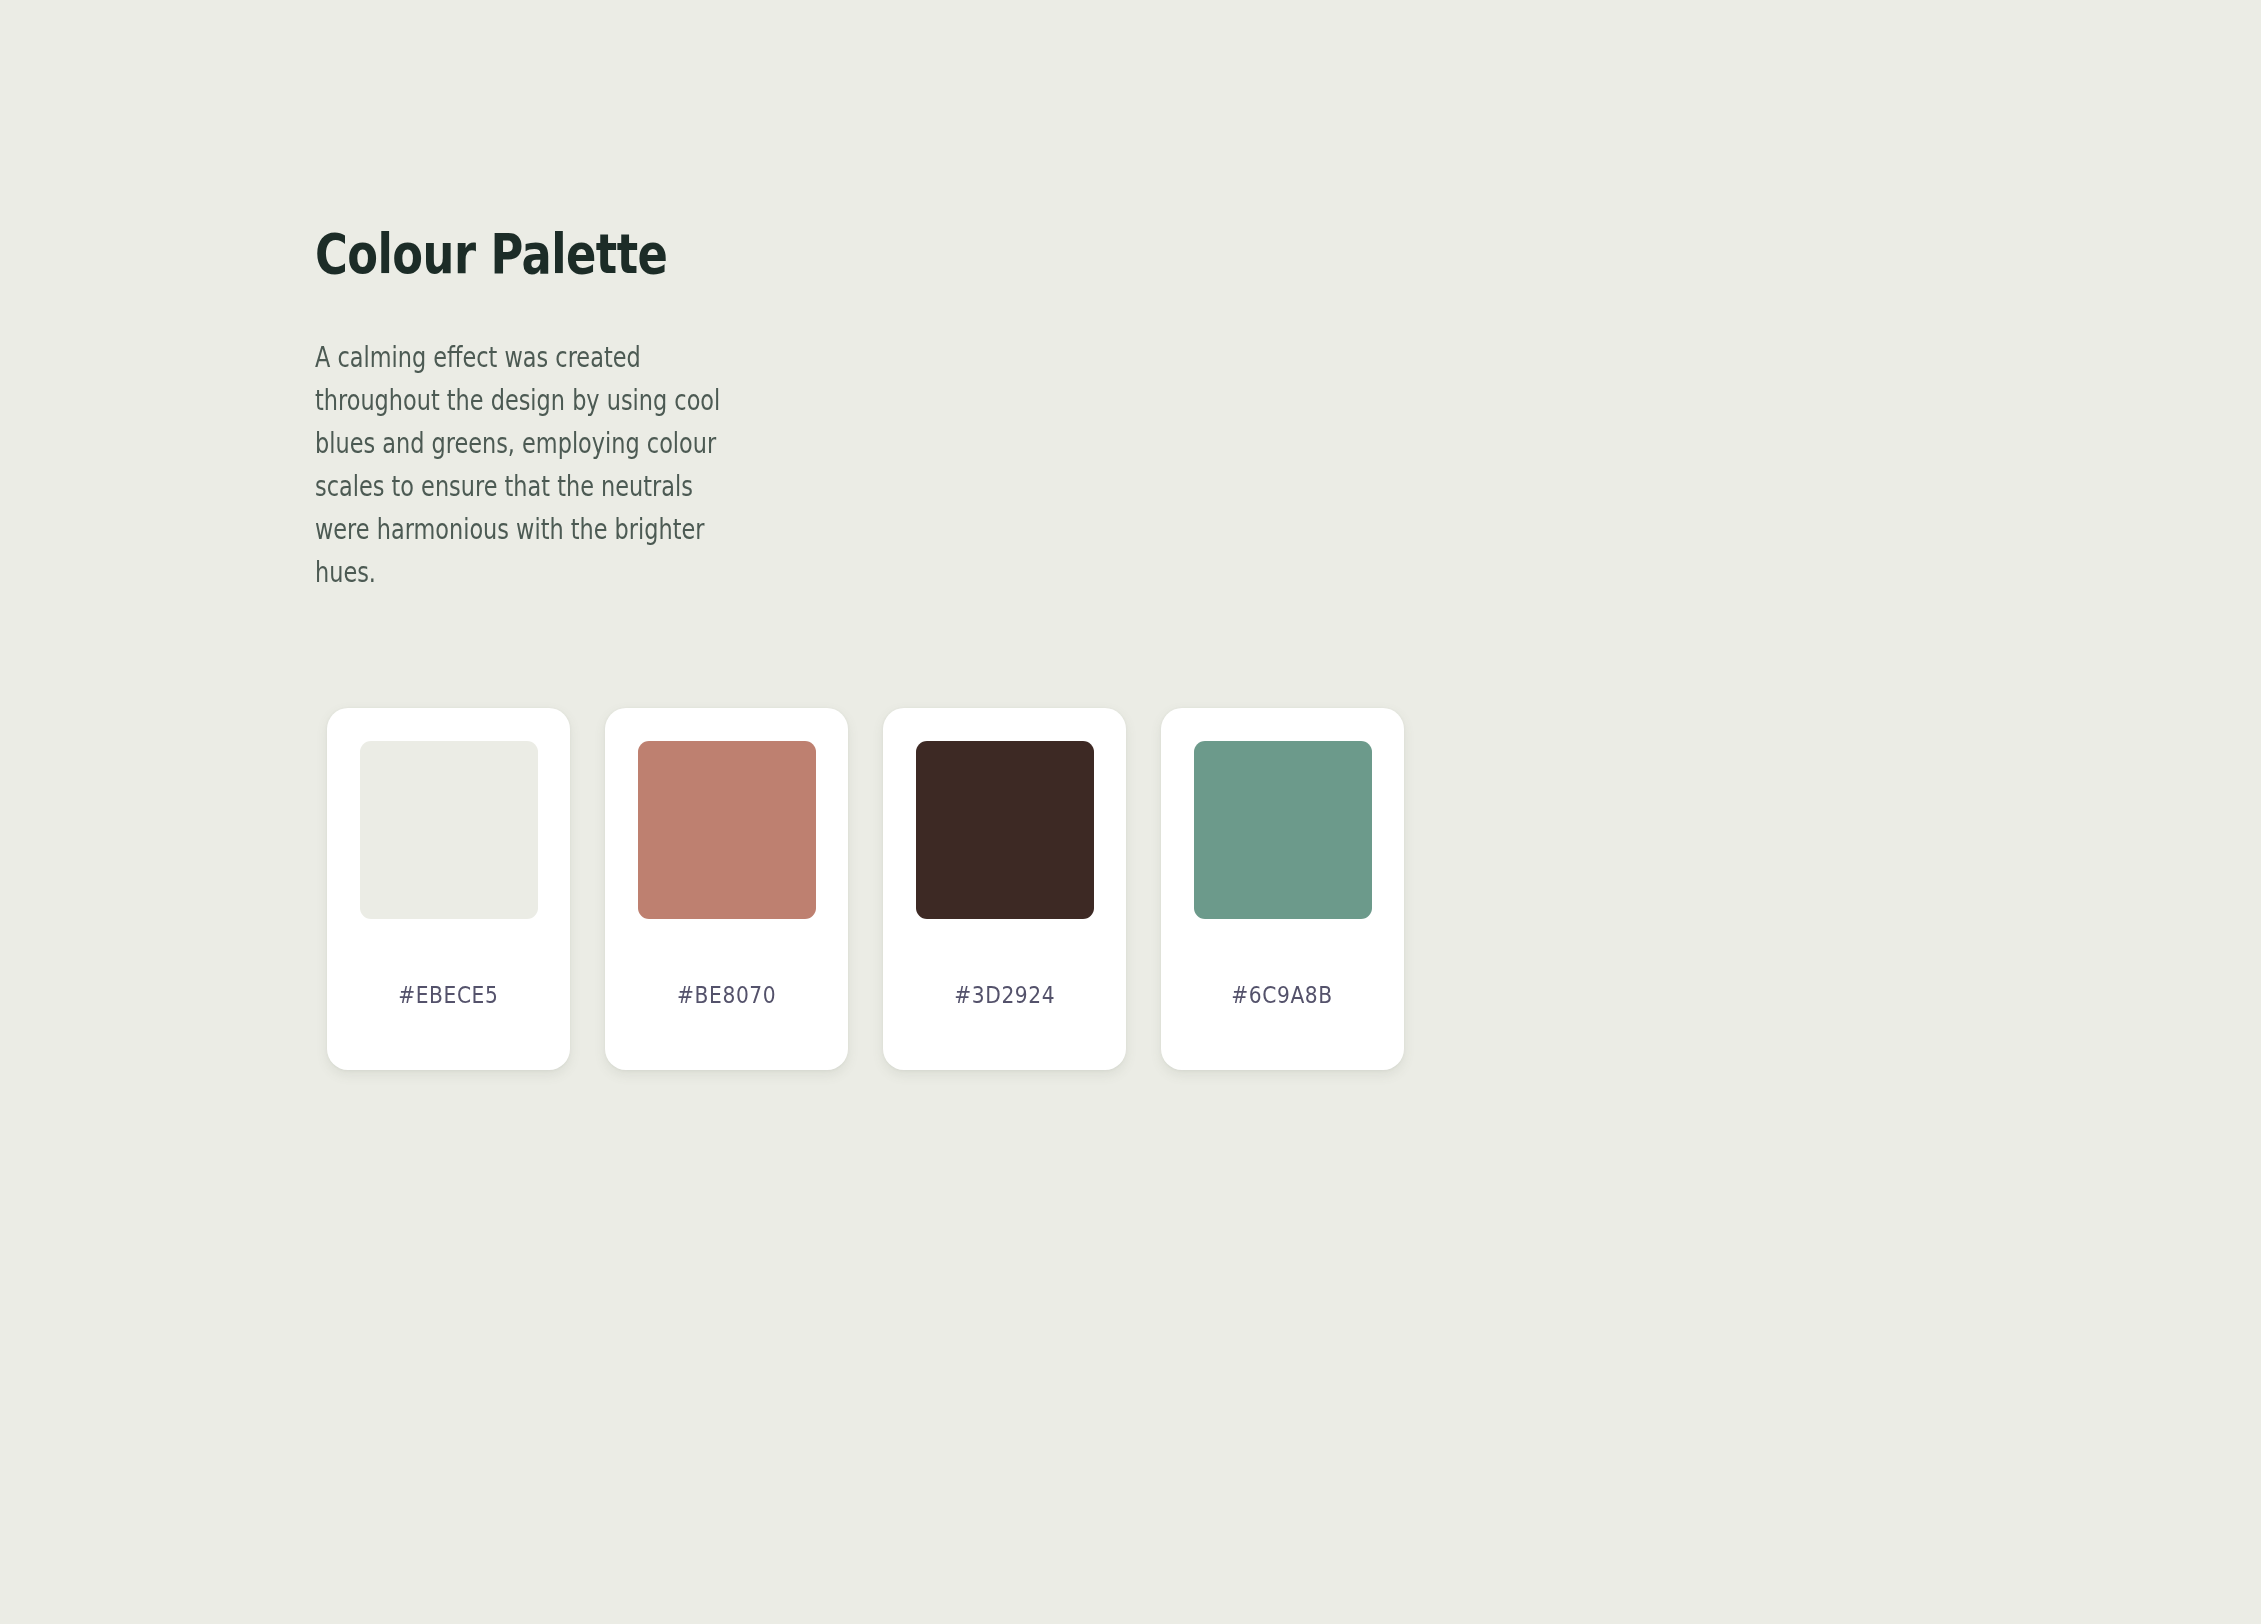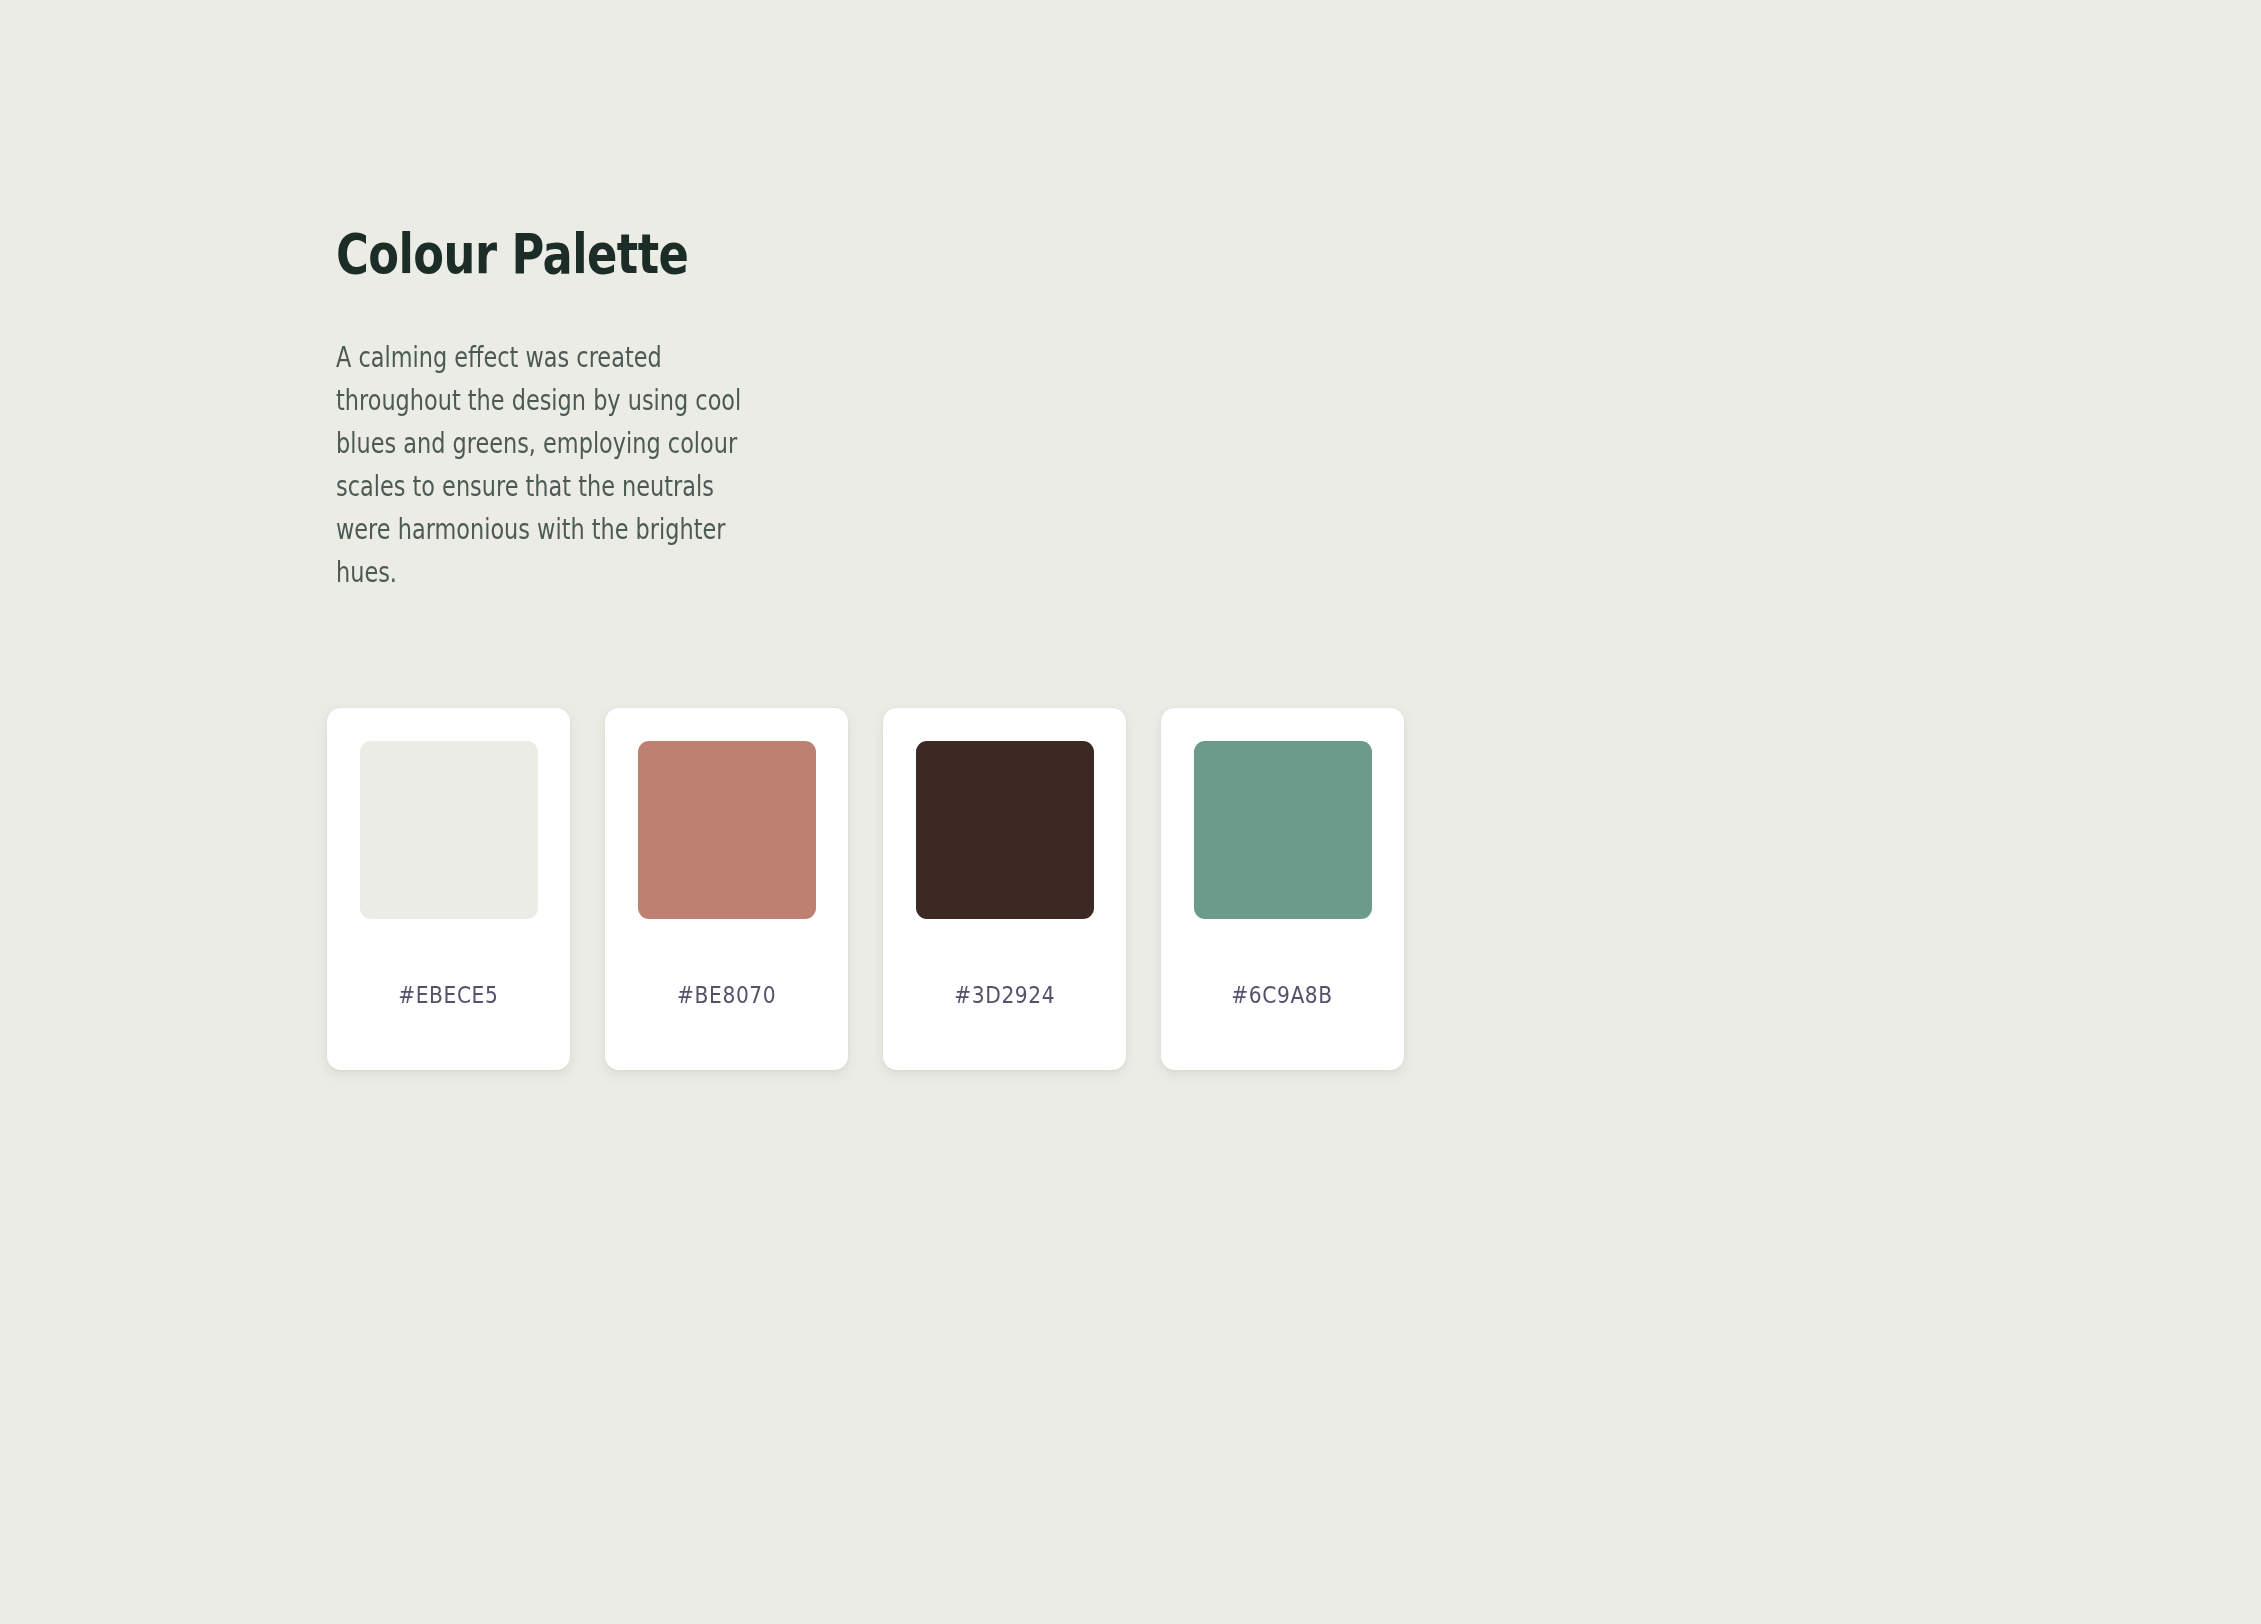--- a/index.html
+++ b/index.html
@@ -20,21 +20,21 @@
   .page {
     position: relative;
     width: 2279px;
     height: 1624px;
     background: #EBECE5;
   }
 
   
   .header {
     position: absolute;
-    left: 336px;
+    left: 315px;
     top: 226px;
     width: 769px;
   }
 
   .page-title {
     font-family: "DejaVu Sans", "Liberation Sans", sans-serif;
     font-size: 56px;
     font-weight: 700;
     line-height: 1.0;
     letter-spacing: -0.7px;
@@ -65,21 +65,21 @@
     display: grid;
     grid-template-columns: repeat(5, 243px);
     grid-template-rows: repeat(2, 362px);
     column-gap: 35px;
     row-gap: 21px;
   }
 
   .swatch-card {
     position: relative;
     background: #FFFFFF;
-    border-radius: 14px;
+    border-radius: 21px;
     box-shadow: 0 4.5px 11.8px rgba(90, 95, 80, 0.10),
                 0 0.9px 2.7px rgba(90, 95, 80, 0.06);
     display: flex;
     flex-direction: column;
     align-items: center;
   }
 
   .swatch-chip {
     width: 178px;
     height: 178px;

